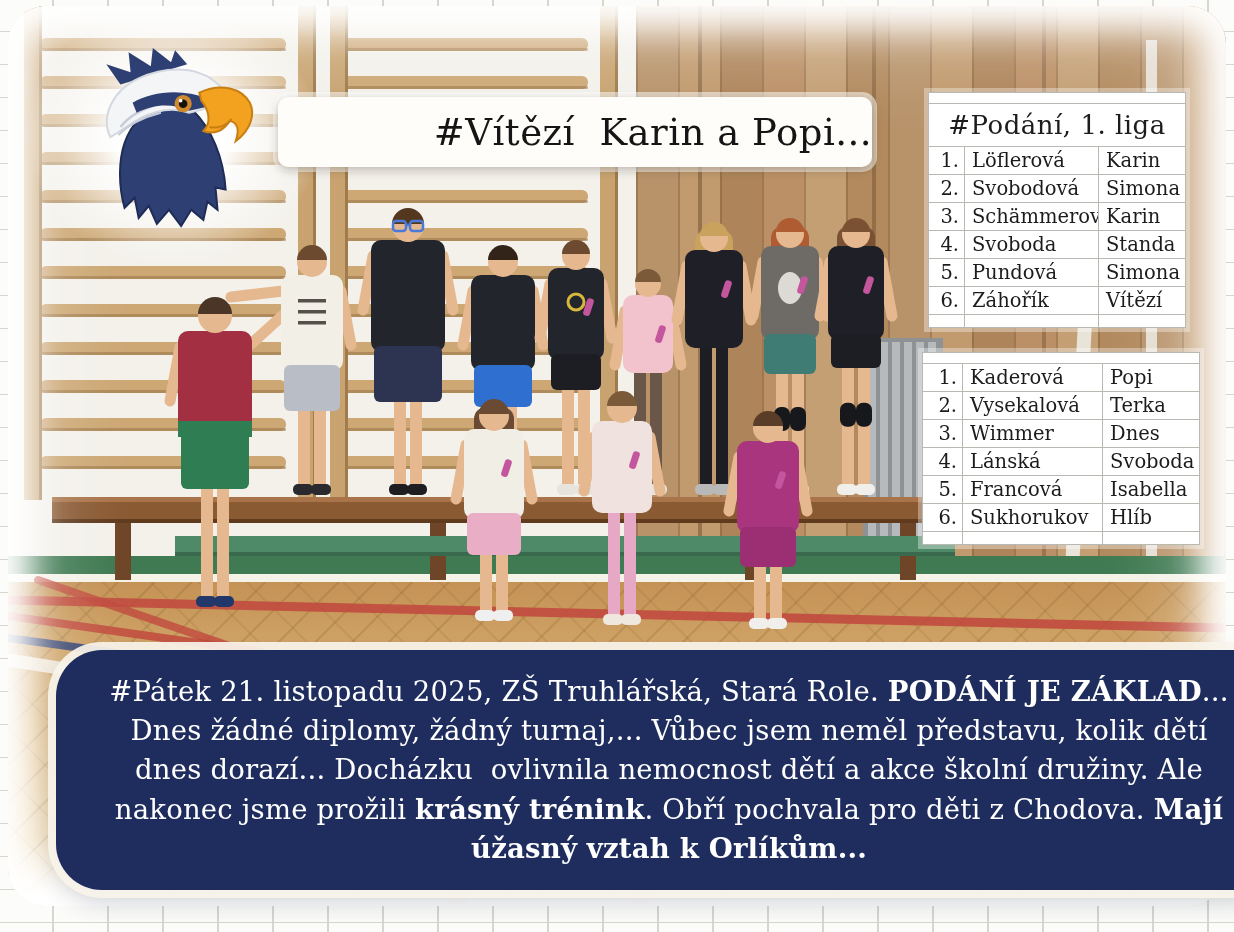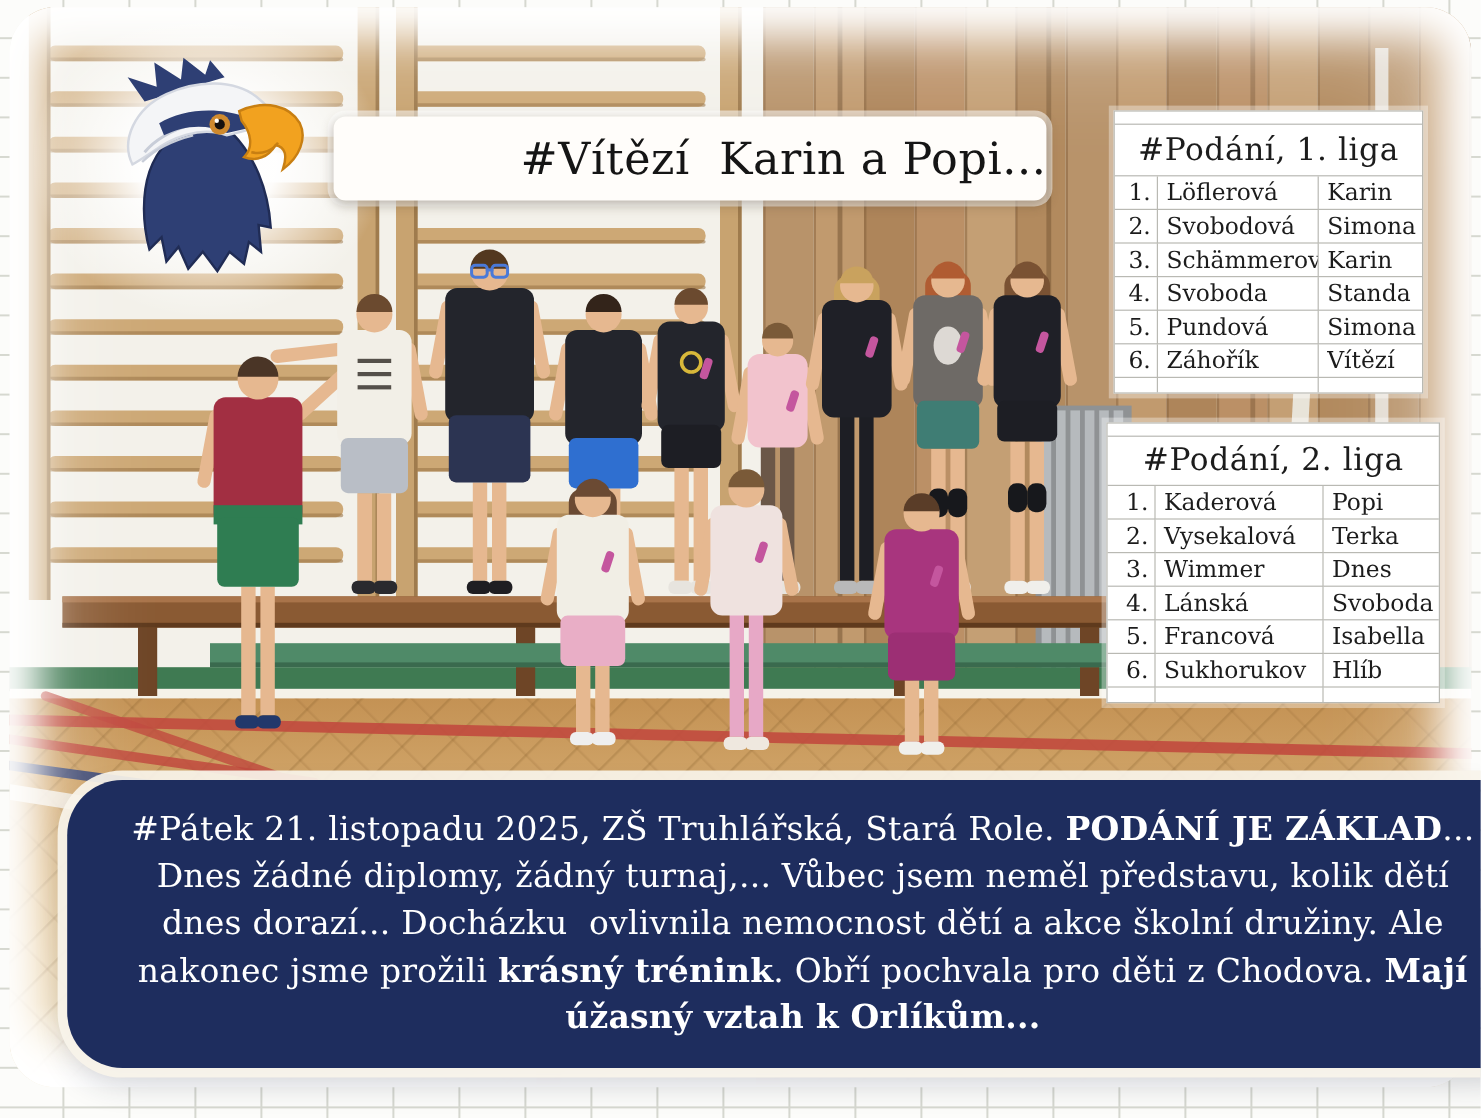--- a/index.html
+++ b/index.html
@@ -498,21 +498,20 @@
       </div>
     <div class="lt-bottom">
         <div></div>
         <div></div>
         <div></div>
       </div>
   </div>
 
   <div class="ltable ltable-2">
     <div class="lt-top"></div>
-    <div class="lt-head">#Podání, 2. liga</div>
     <div>
         <div class="lt-row">
           <div class="lt-cell c0">1.</div>
           <div class="lt-cell c1">Kaderová</div>
           <div class="lt-cell c2">Popi</div>
         </div>
         <div class="lt-row">
           <div class="lt-cell c0">2.</div>
           <div class="lt-cell c1">Vysekalová</div>
           <div class="lt-cell c2">Terka</div>

